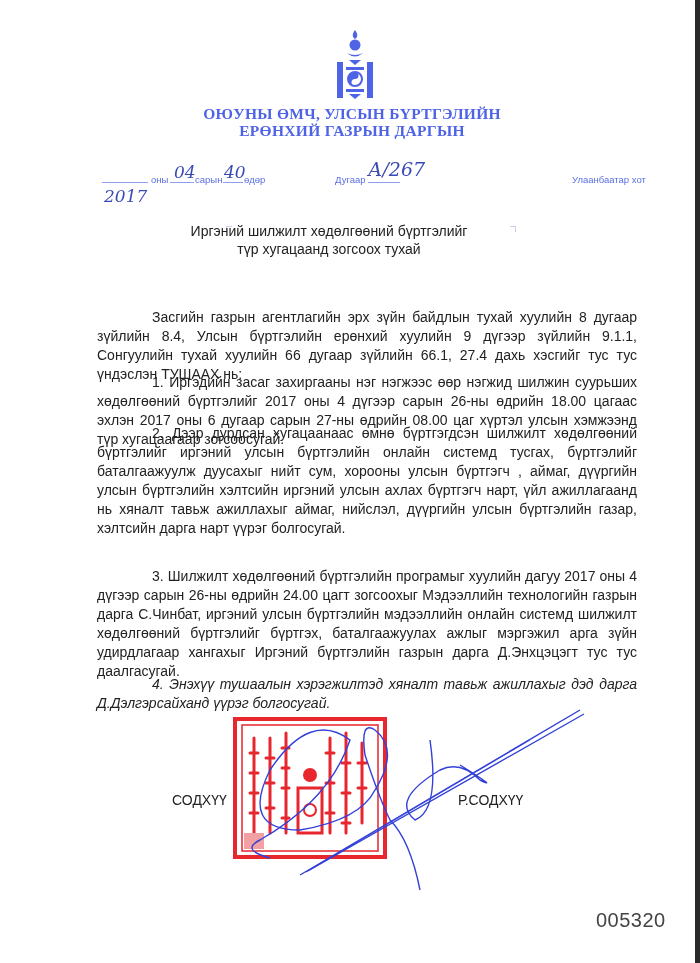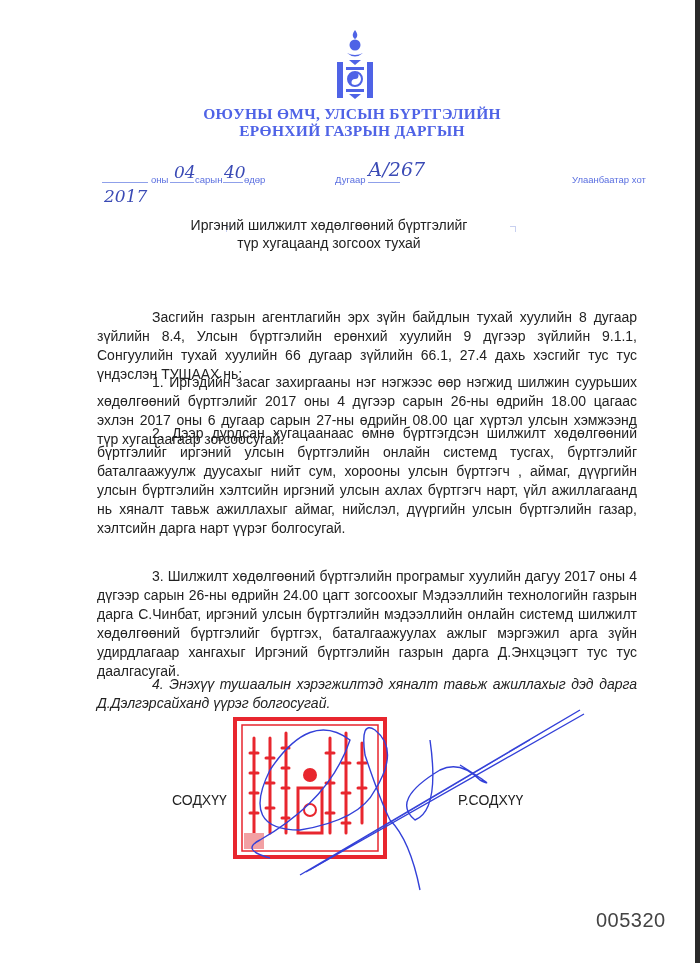--- a/index.html
+++ b/index.html
@@ -9,21 +9,21 @@
   }
   .edge { position:absolute; right:0; top:0; width:5px; height:963px; background:#2a2a2a; }
   .logo { position:absolute; left:335px; top:28px; width:40px; height:72px; }
   .header { position:absolute; left:0; width:700px; text-align:center; top:105px;
     font-family:"Liberation Serif", serif; font-weight:bold; color:#4f63e6; font-size:15.5px; line-height:17px; letter-spacing:0.3px; }
   .header div { margin-left:4px; }
   .dateline { position:absolute; top:168px; left:0; width:700px; height:24px; font-size:9.5px; color:#5a6fe0; }
   .hand { font-family:"DejaVu Serif", serif; font-style:italic; color:#3a4ab5; font-size:17px; position:absolute; top:-6px; }
   .uline { position:absolute; border-bottom:1px solid #8fa0ea; height:14px; }
   .lbl { position:absolute; top:6px; }
-  .subject { position:absolute; top:216px; left:0; width:658px; text-align:center; font-size:14px; line-height:18px; color:#222; }
+  .subject { position:absolute; top:222px; left:0; width:658px; text-align:center; font-size:14px; line-height:18px; color:#222; }
   .corner { position:absolute; width:5px; height:5px; border-color:#c8d0f0; border-style:solid; }
   .body { position:absolute; left:97px; width:540px; font-size:14px; line-height:19px; text-align:justify; color:#222; }
   .body p { margin:0; text-indent:55px; }
   .sig-title { position:absolute; top:792px; left:172px; font-size:14px; }
   .sig-name { position:absolute; top:792px; left:458px; font-size:14px; }
   .stamp { position:absolute; left:232px; top:713px; width:158px; height:150px; }
   .signature { position:absolute; left:200px; top:680px; width:440px; height:220px; }
   .serial { position:absolute; top:909px; left:596px; font-size:20px; color:#444; letter-spacing:0.5px; }
 </style>
 </head>

